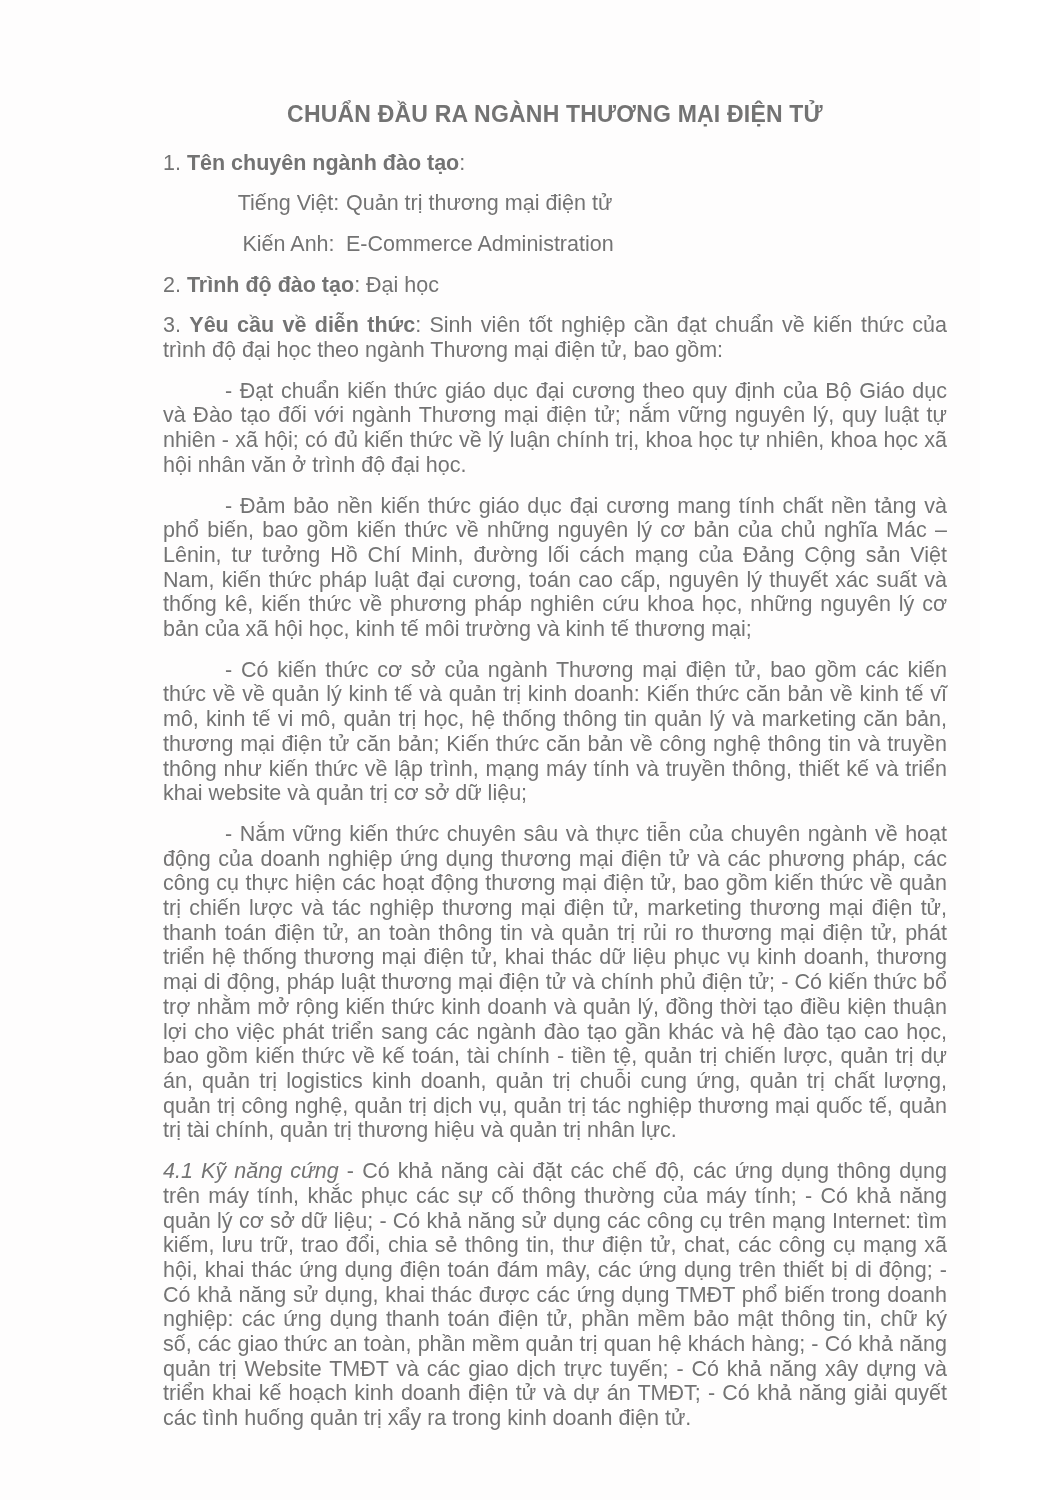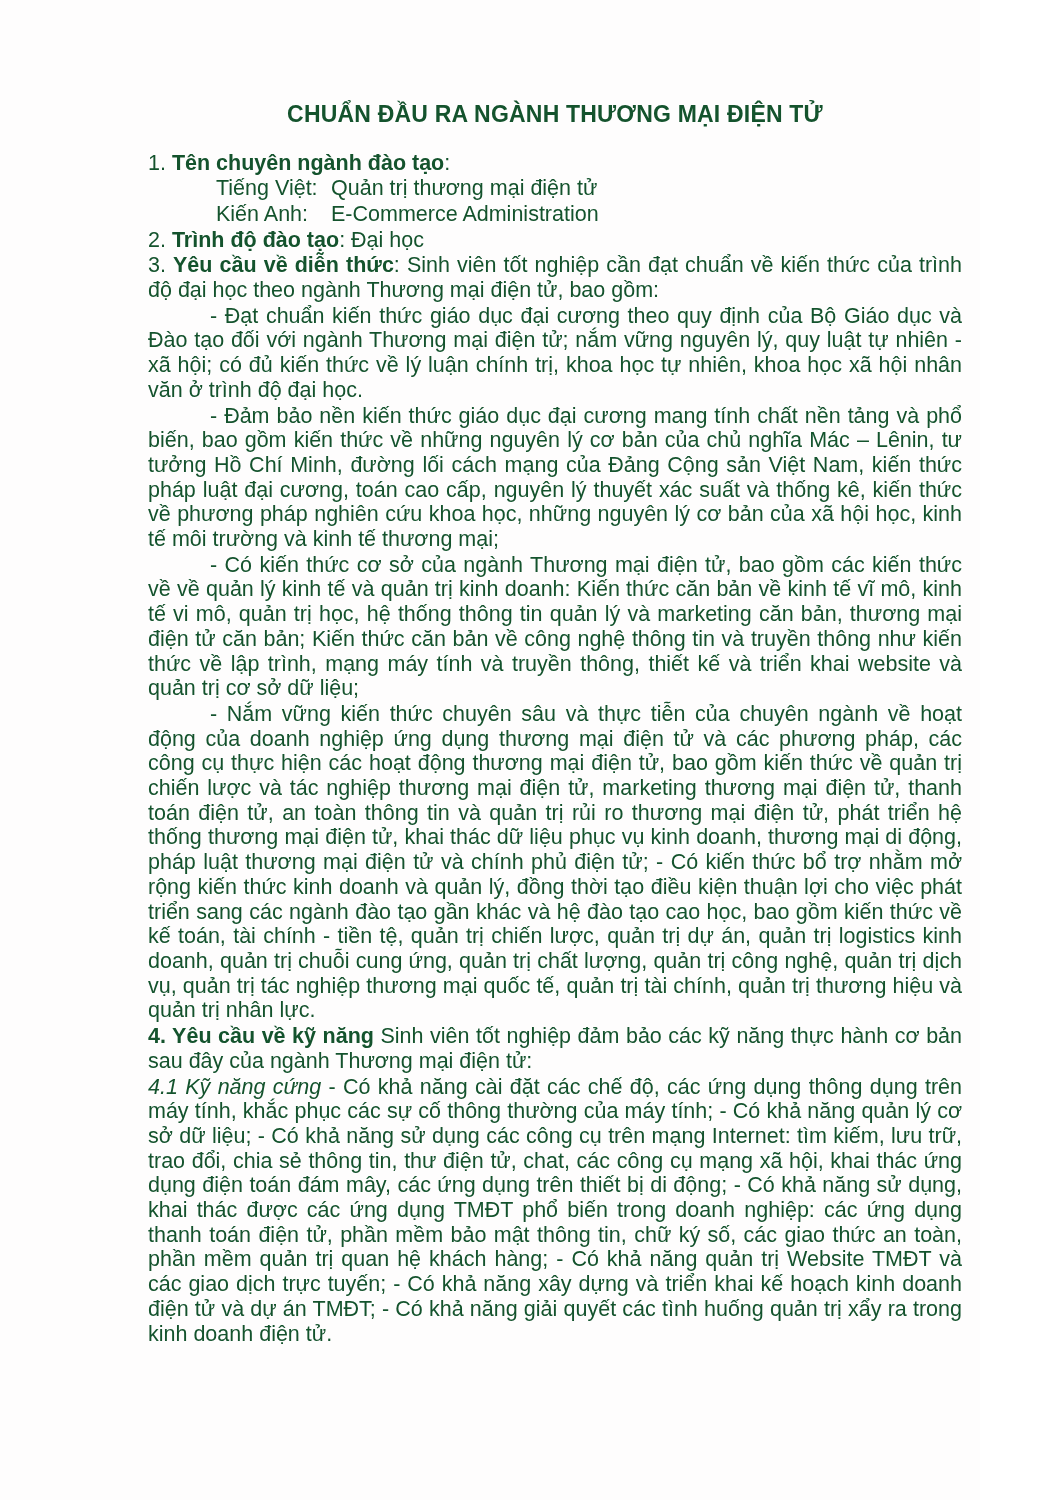--- a/index.html
+++ b/index.html
@@ -2,21 +2,21 @@
 <html lang="vi"><head>
 <meta charset="utf-8">
 <style>
   html, body { margin: 0; padding: 0; }
   .page {
     position: relative;
     width: 980px;
     height: 1500px;
     background: #fefdfd;
     font-family: "Liberation Sans", sans-serif;
-    color: #14532d;
+    color: #737373;
     overflow: hidden;
   }
   .content {
     position: absolute;
     left: 147px;
     top: 101px;
     width: 816px;
   }
   .doc-title {
     text-align: center;
@@ -24,24 +24,24 @@
     font-size: 23px;
     line-height: 27.5px;
     letter-spacing: 0.2px;
   }
   .doc-body {
     margin-top: 22px;
     font-size: 21.5px;
     line-height: 24.7px;
     text-align: justify;
   }
-  .doc-body p { margin: 1px; padding: 0; }
+  .doc-body p { margin: 16px; padding: 0; }
   p.indent { text-indent: 62px; }
   p.tabline { padding-left: 68px; text-align: left; }
-  .tab-label { display: inline-block; width: 115px; }
+  .tab-label { display: inline-block; width: 115px; text-align: center; }
   .b  { font-weight: bold; }
   .bi { font-weight: normal; font-style: italic; }
 </style>
 </head>
 <body>
 
 <div class="page">
   <div class="content">
 
     <div class="doc-title">
@@ -61,20 +61,19 @@
       <p><span>3. </span><span class="b">Yêu cầu về diễn thức</span><span>:  Sinh viên tốt nghiệp cần đạt chuẩn về kiến thức của trình độ đại học theo ngành Thương mại điện tử, bao gồm:</span></p>
 
       <p class="indent">- Đạt chuẩn kiến thức giáo dục đại cương theo quy định của Bộ Giáo dục và Đào tạo đối với ngành Thương mại điện tử; nắm vững nguyên lý, quy luật tự nhiên - xã hội; có đủ kiến thức về lý luận chính trị, khoa học tự nhiên, khoa học xã hội nhân văn ở trình độ đại học.</p>
 
       <p class="indent">- Đảm bảo nền kiến thức giáo dục đại cương mang tính chất nền tảng và phổ biến, bao gồm kiến thức về những nguyên lý cơ bản của chủ nghĩa Mác – Lênin, tư tưởng Hồ Chí Minh, đường lối cách mạng của Đảng Cộng sản Việt Nam, kiến thức pháp luật đại cương, toán cao cấp, nguyên lý thuyết xác suất và thống kê, kiến thức về phương pháp nghiên cứu khoa học, những nguyên lý cơ bản của xã hội học, kinh tế môi trường và kinh tế thương mại;</p>
 
       <p class="indent">- Có kiến thức cơ sở  của ngành Thương mại điện tử, bao gồm các kiến thức về về quản lý kinh tế và quản trị kinh doanh: Kiến thức căn bản về kinh tế vĩ mô, kinh tế vi mô, quản trị học, hệ thống thông tin quản lý và marketing căn bản, thương mại điện tử căn bản; Kiến thức căn bản về công nghệ thông tin và truyền thông như kiến thức về lập trình, mạng máy tính và truyền thông, thiết kế và triển khai website và quản trị cơ sở dữ liệu;</p>
 
       <p class="indent">- Nắm vững kiến thức chuyên sâu và thực tiễn của chuyên ngành về hoạt động của doanh nghiệp ứng dụng thương mại điện tử và các phương pháp, các công cụ thực hiện các hoạt động thương mại điện tử, bao gồm kiến thức về quản trị chiến lược và tác nghiệp thương mại điện tử, marketing thương mại điện tử, thanh toán điện tử, an toàn thông tin và quản trị rủi ro thương mại điện tử, phát triển hệ thống thương mại điện tử, khai thác dữ liệu phục vụ kinh doanh, thương mại di động, pháp luật thương mại điện tử và chính phủ điện tử;   - Có kiến thức bổ trợ nhằm mở rộng kiến thức kinh doanh và quản lý, đồng thời tạo điều kiện thuận lợi cho việc phát triển sang các ngành đào tạo gần khác và hệ đào tạo cao học, bao gồm kiến thức về kế toán, tài chính - tiền tệ, quản trị chiến lược, quản trị dự án, quản trị logistics kinh doanh, quản trị chuỗi cung ứng, quản trị chất lượng, quản trị công nghệ, quản trị dịch vụ, quản trị tác nghiệp thương mại quốc tế, quản trị tài chính, quản trị thương hiệu và quản trị nhân lực.</p>
 
-      <p><span class="b"><span>4. </span><span>Yêu cầu về kỹ năng</span></span><span> Sinh viên tốt nghiệp đảm bảo các kỹ năng thực hành cơ bản sau đây của ngành Thương mại điện tử:</span></p>
 
       <p><span class="bi">4.1 Kỹ năng cứng</span><span> - Có khả năng cài đặt các chế độ, các ứng dụng thông dụng trên máy tính, khắc phục các sự cố thông thường của máy tính; - Có khả năng quản lý cơ sở dữ liệu;  - Có khả năng sử dụng các công cụ trên mạng Internet: tìm kiếm, lưu trữ, trao đổi, chia sẻ thông tin, thư điện tử, chat, các công cụ mạng xã hội, khai thác ứng dụng điện toán đám mây, các ứng dụng trên thiết bị di động; - Có khả năng sử dụng, khai thác được các ứng dụng TMĐT phổ biến trong doanh nghiệp: các ứng dụng thanh toán điện tử, phần mềm bảo mật thông tin, chữ ký số, các giao thức an toàn, phần mềm quản trị quan hệ khách hàng; - Có khả năng quản trị Website TMĐT và các giao dịch trực tuyến; - Có khả năng xây dựng và triển khai kế hoạch kinh doanh điện tử và dự án TMĐT; - Có khả năng giải quyết các tình huống quản trị xẩy ra trong kinh doanh điện tử.</span></p>
 
 
     </div>
   </div>
 </div>
 
 </body></html>

